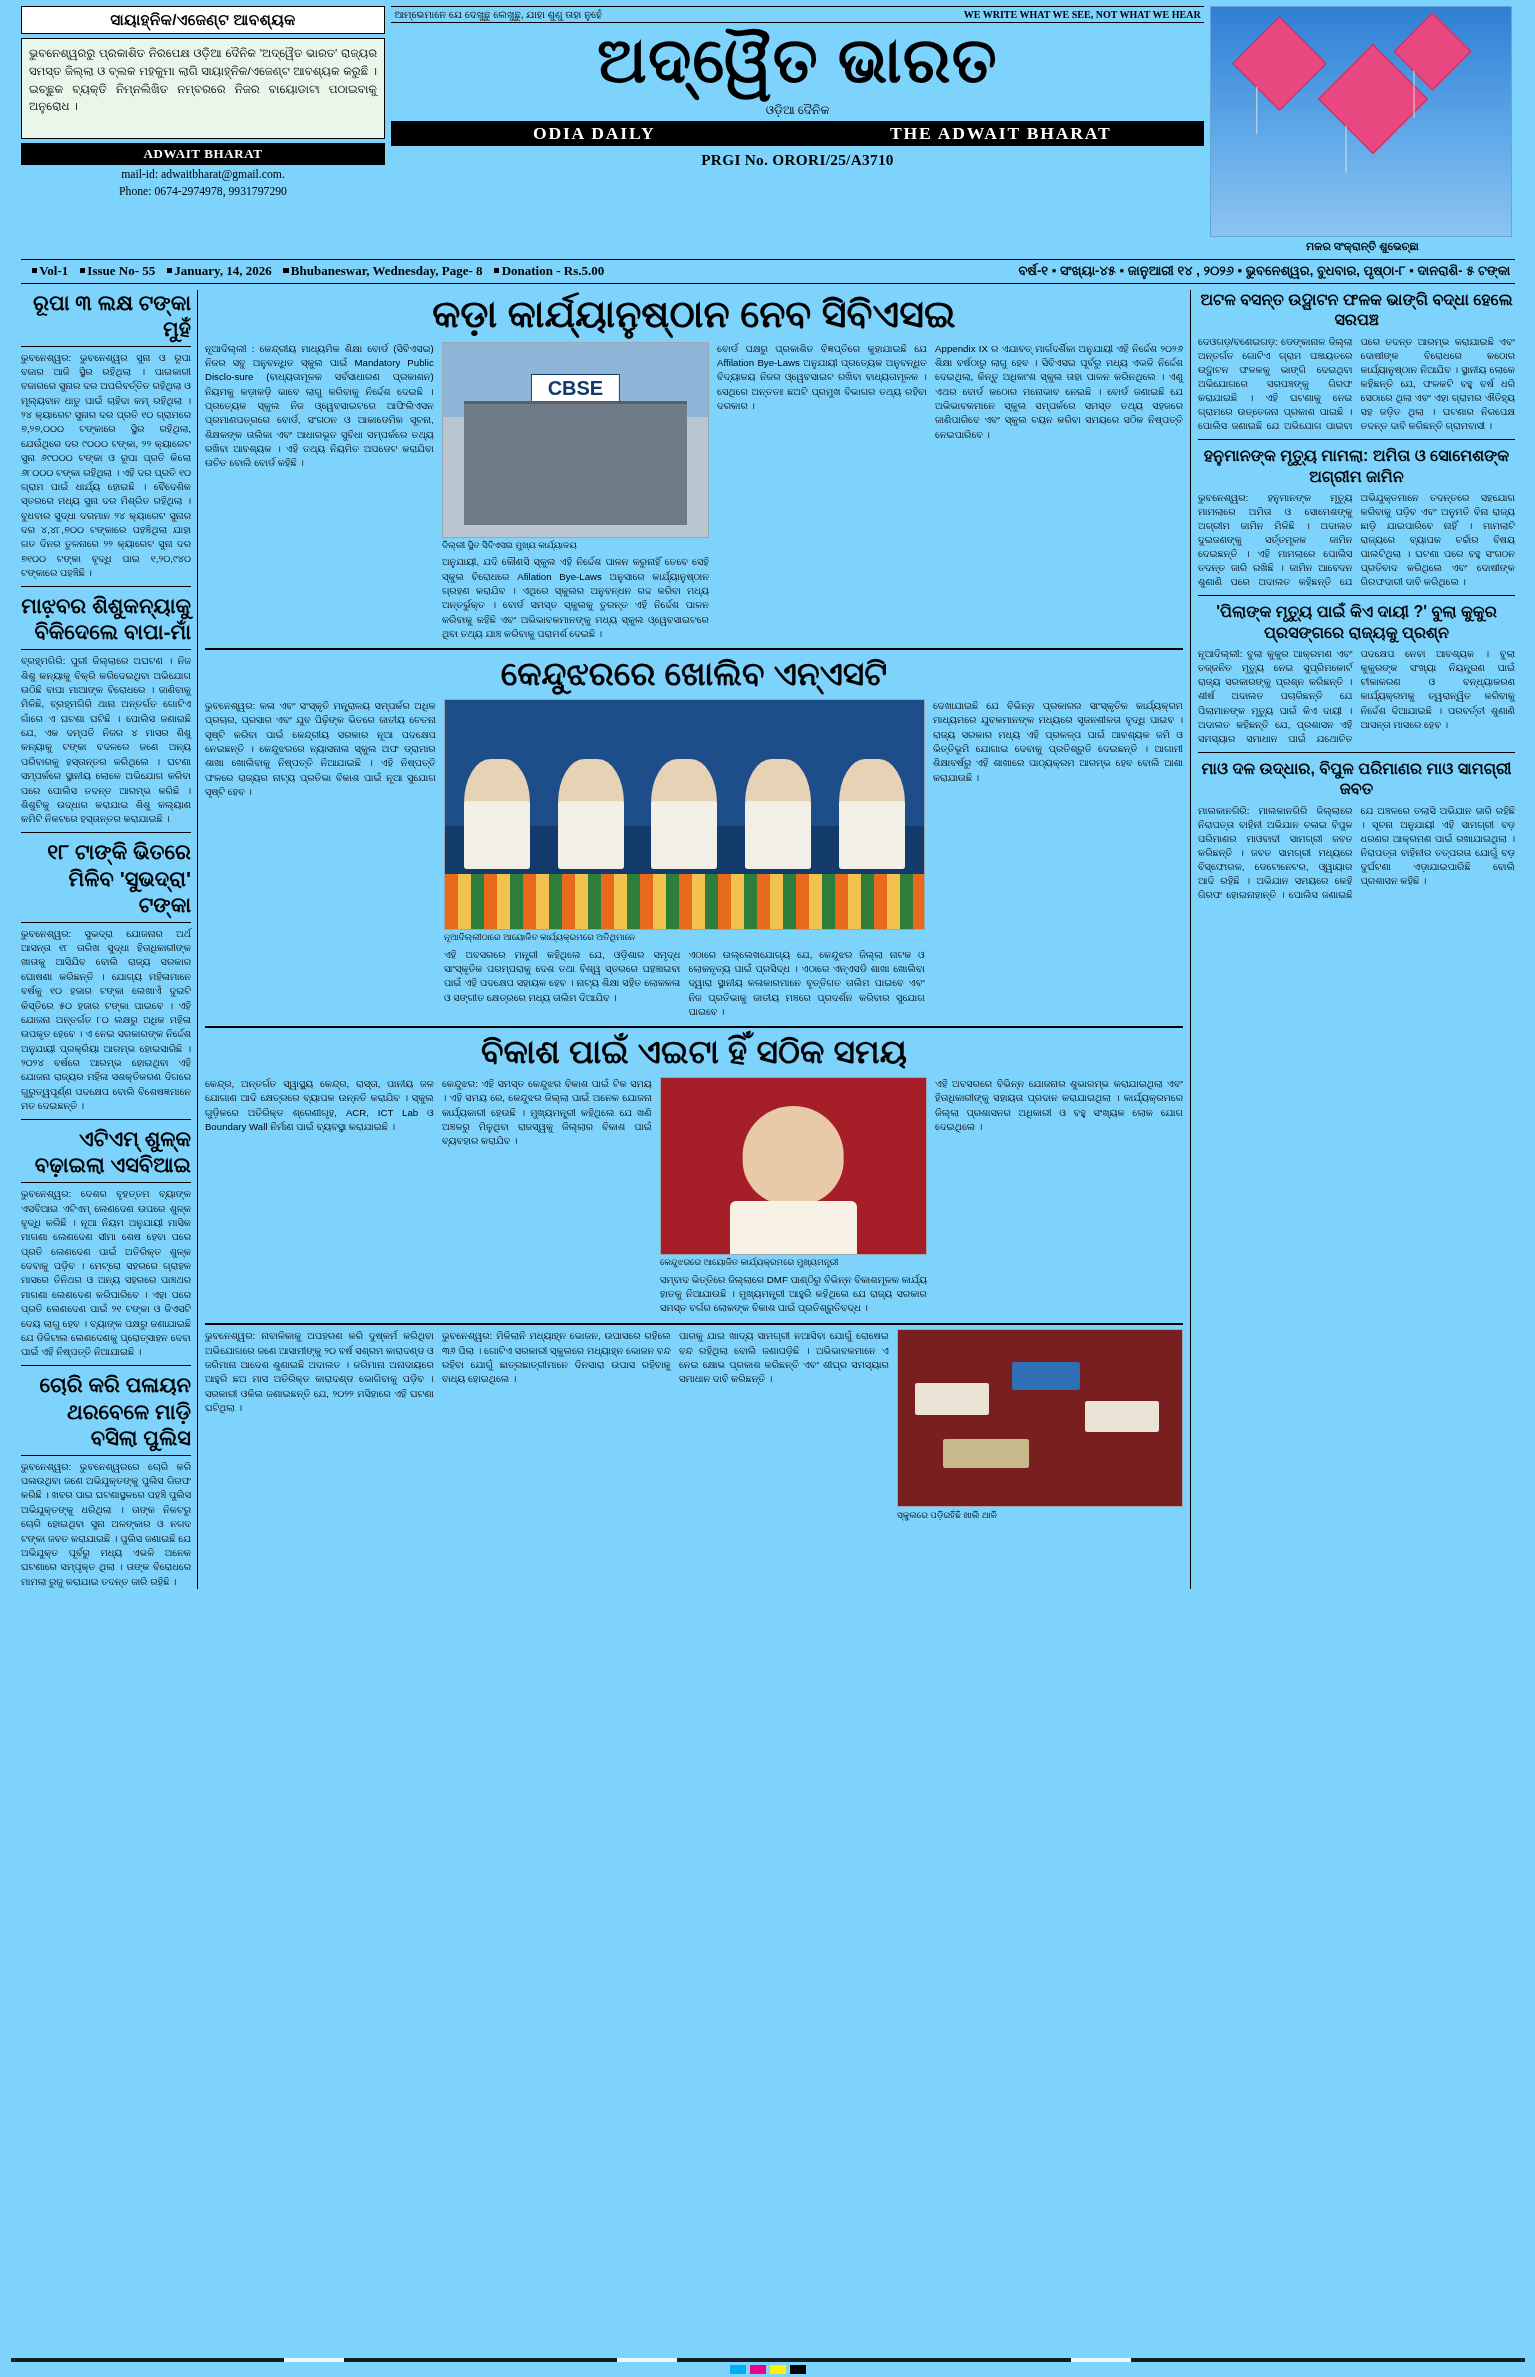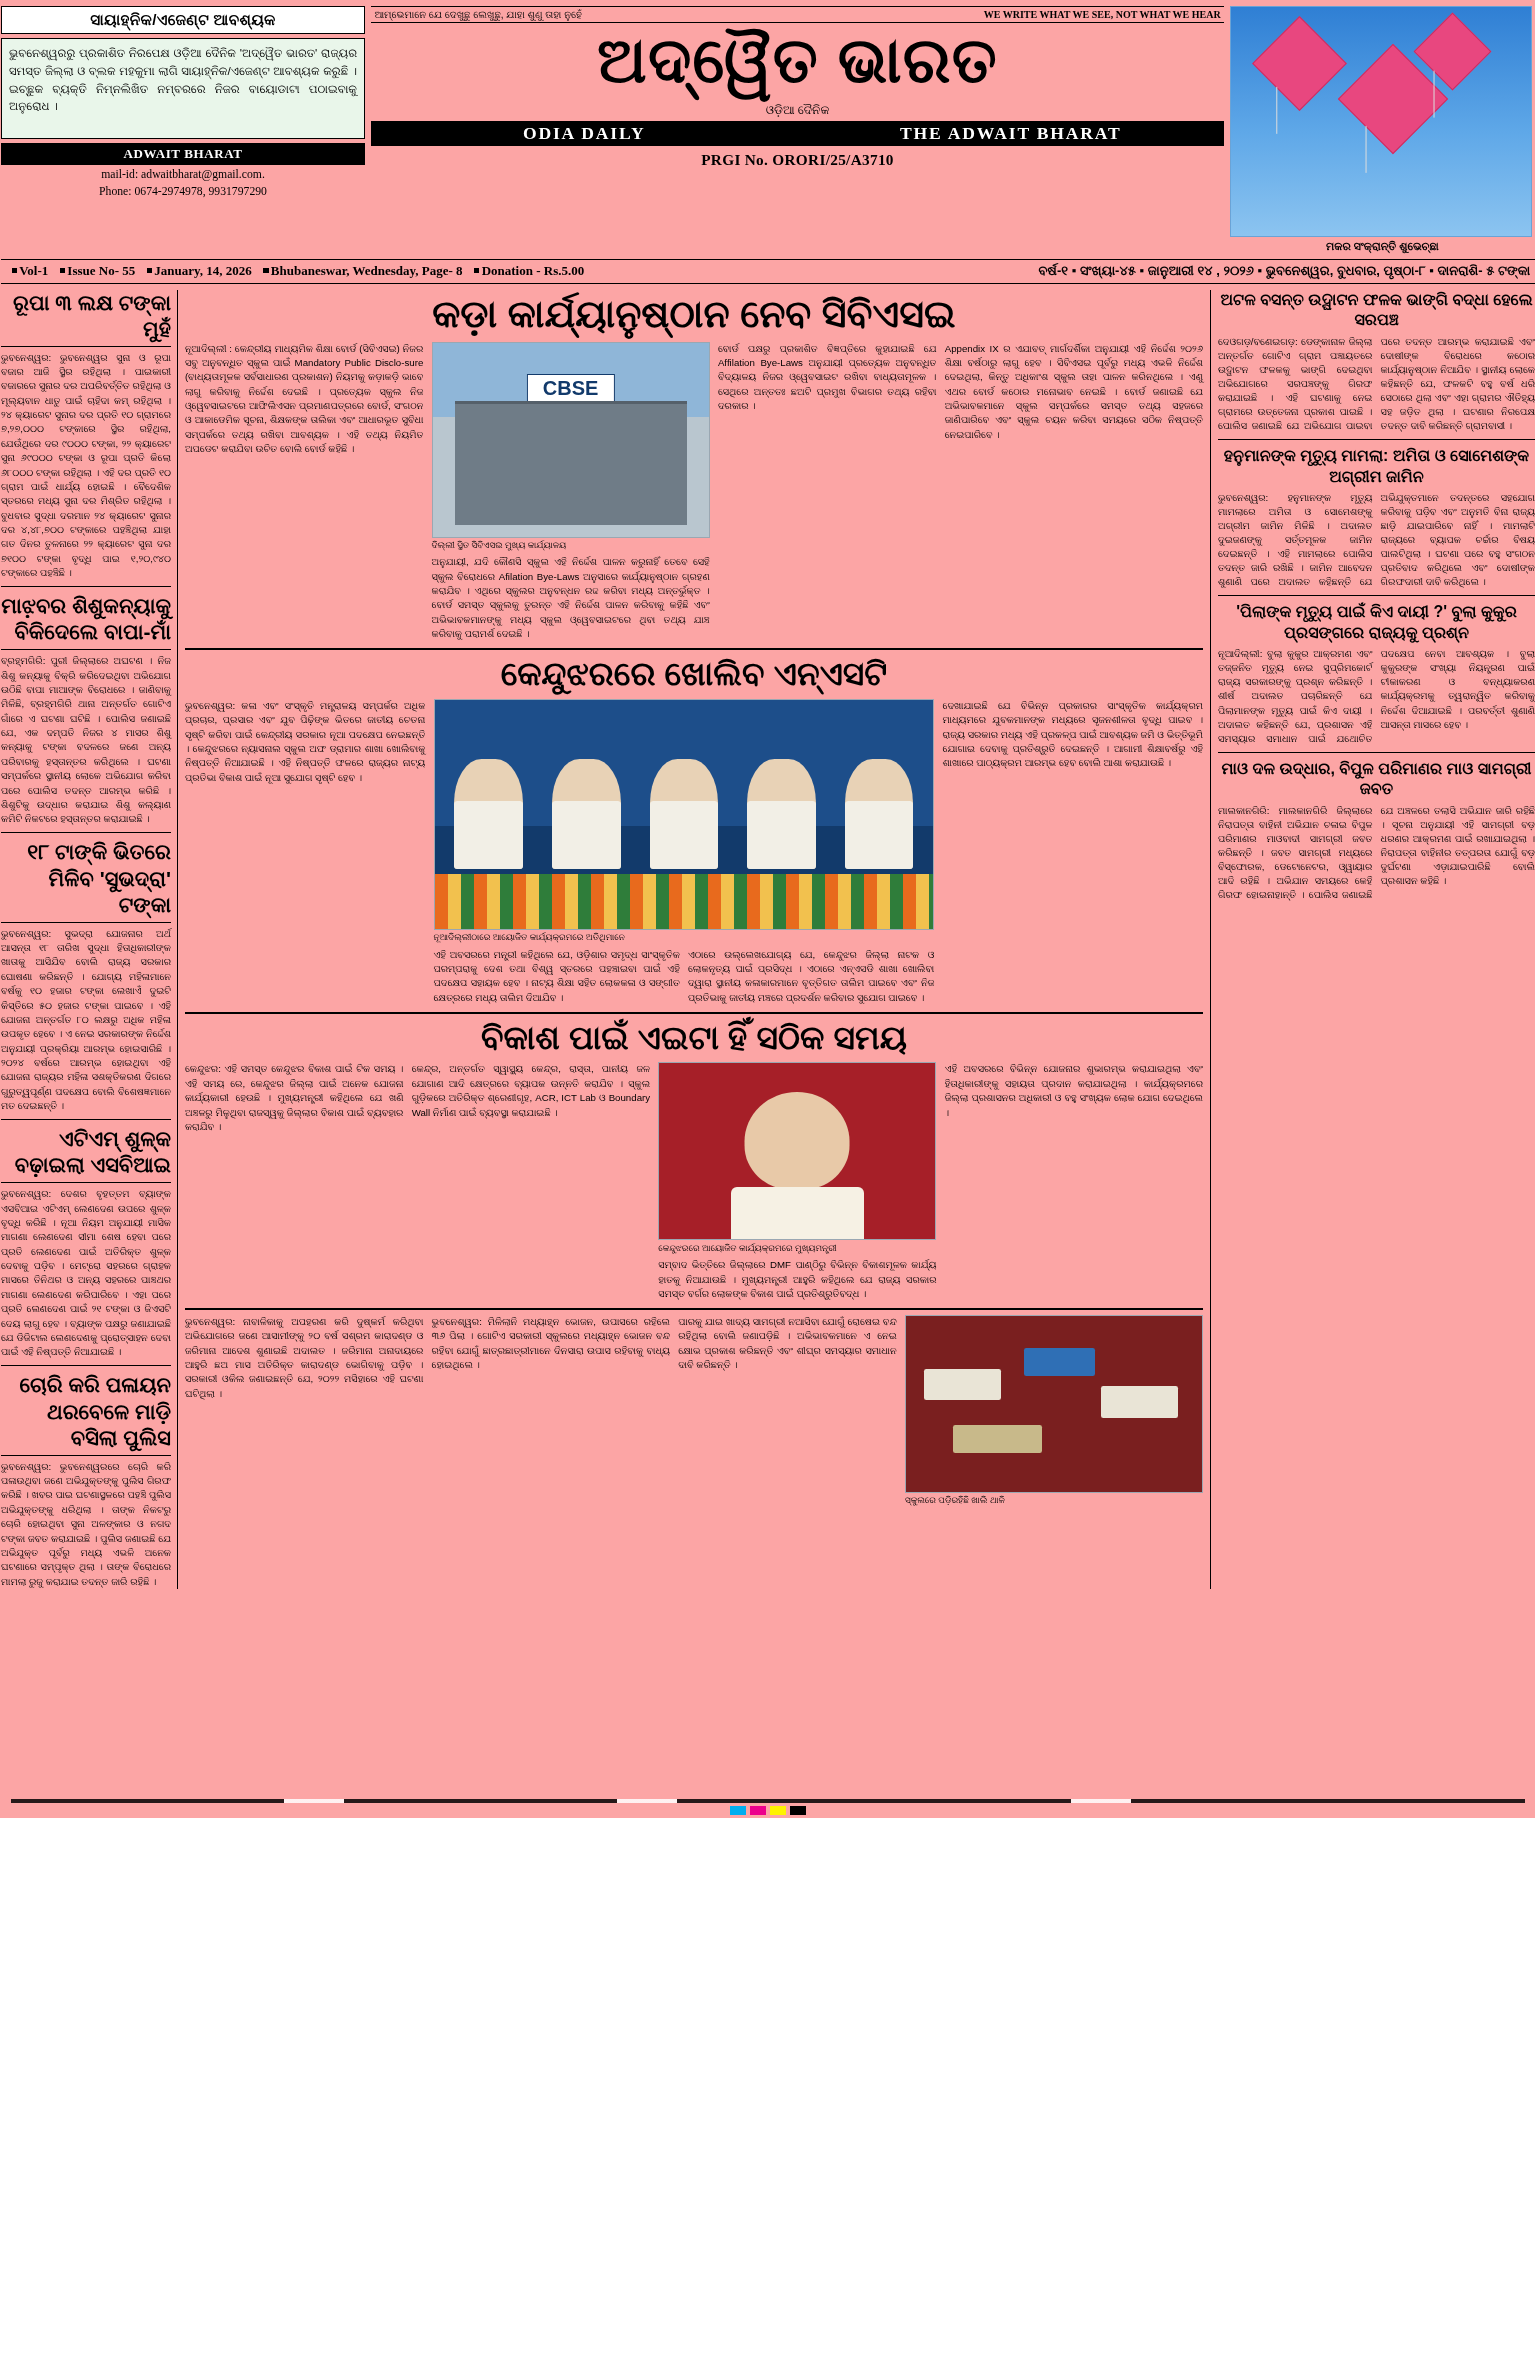--- a/index.html
+++ b/index.html
@@ -1,17 +1,17 @@
 <!DOCTYPE html>
 <html style="font-size:9.4px"><head>
 <meta charset="utf-8">
 <style>
   html,body{margin:0;padding:0;background:#ffffff;}
   body{width:1536px;font-family:"Liberation Serif",serif;color:#000;}
-  .page{width:1536px;height:1818px;position:relative;background:#fca5a5;box-sizing:border-box;padding:0 1px;}
+  .page{width:1536px;height:2377px;position:relative;background:#7dd3fc;box-sizing:border-box;padding:0 21px;}
 
   
   .masthead{display:flex;align-items:stretch;border-bottom:0;padding-top:5.9px;}
   .mh-left{width:364px;flex:0 0 364px;}
   .mh-tagbox{border:1.2px solid #000;background:#fff;text-align:center;font-weight:bold;font-size:15.3px;padding:4.1px 0;letter-spacing:0.3px;}
   .mh-greenbox{border:1.2px solid #000;background:#e9f6ea;margin-top:3.5px;padding:5.9px 7px;font-size:11.7px;line-height:1.5;text-align:justify;min-height:88px;}
   .mh-blackbar{background:#000;color:#fff;text-align:center;font-weight:bold;font-size:13px;padding:2.9px 0;margin-top:3.5px;letter-spacing:0.6px;}
   .mh-contact{text-align:center;font-size:11.7px;line-height:1.45;padding-top:2.3px;}
   .mh-center{flex:1 1 auto;text-align:center;padding:0 5.9px;position:relative;}
   .mh-topline{border:0.6px solid #000;border-left:0;border-right:0;font-size:10px;padding:1.8px 3.5px;display:flex;justify-content:space-between;align-items:center;font-weight:bold;}
@@ -203,22 +203,22 @@
           </div>
           <div style="width:26%;" class="body-s odia">ଦେଖାଯାଇଛି ଯେ ବିଭିନ୍ନ ପ୍ରକାରର ସାଂସ୍କୃତିକ କାର୍ଯ୍ୟକ୍ରମ ମାଧ୍ୟମରେ ଯୁବକମାନଙ୍କ ମଧ୍ୟରେ ସୃଜନଶୀଳତା ବୃଦ୍ଧି ପାଇବ । ରାଜ୍ୟ ସରକାର ମଧ୍ୟ ଏହି ପ୍ରକଳ୍ପ ପାଇଁ ଆବଶ୍ୟକ ଜମି ଓ ଭିତ୍ତିଭୂମି ଯୋଗାଇ ଦେବାକୁ ପ୍ରତିଶ୍ରୁତି ଦେଇଛନ୍ତି । ଆଗାମୀ ଶିକ୍ଷାବର୍ଷରୁ ଏହି ଶାଖାରେ ପାଠ୍ୟକ୍ରମ ଆରମ୍ଭ ହେବ ବୋଲି ଆଶା କରାଯାଉଛି ।</div>
         </div>
       </div>
 
       <div class="sec-band"></div>
 
       <div>
         <div class="hl-mid odia">ବିକାଶ ପାଇଁ ଏଇଟା ହିଁ ସଠିକ ସମୟ</div>
         <div style="display:flex;gap:8.2px;">
+          <div style="width:24%;" class="body-s odia">କେନ୍ଦ୍ର, ଅନ୍ତର୍ଗତ ସ୍ୱାସ୍ଥ୍ୟ କେନ୍ଦ୍ର, ରାସ୍ତା, ପାନୀୟ ଜଳ ଯୋଗାଣ ଆଦି କ୍ଷେତ୍ରରେ ବ୍ୟାପକ ଉନ୍ନତି କରାଯିବ । ସ୍କୁଲ ଗୁଡ଼ିକରେ ଅତିରିକ୍ତ ଶ୍ରେଣୀଗୃହ, ACR, ICT Lab ଓ Boundary Wall ନିର୍ମାଣ ପାଇଁ ବ୍ୟବସ୍ଥା କରାଯାଇଛି ।</div>
           <div style="width:22%;" class="body-s odia">କେନ୍ଦୁଝର: ଏହି ସମସ୍ତ କେନ୍ଦୁଝର ବିକାଶ ପାଇଁ ଟିକ ସମୟ । ଏହି ସମୟ ରେ, କେନ୍ଦୁଝର ଜିଲ୍ଲା ପାଇଁ ଅନେକ ଯୋଜନା କାର୍ଯ୍ୟକାରୀ ହେଉଛି । ମୁଖ୍ୟମନ୍ତ୍ରୀ କହିଥିଲେ ଯେ ଖଣି ଅଞ୍ଚଳରୁ ମିଳୁଥିବା ରାଜସ୍ୱକୁ ଜିଲ୍ଲାର ବିକାଶ ପାଇଁ ବ୍ୟବହାର କରାଯିବ ।</div>
-          <div style="width:24%;" class="body-s odia">କେନ୍ଦ୍ର, ଅନ୍ତର୍ଗତ ସ୍ୱାସ୍ଥ୍ୟ କେନ୍ଦ୍ର, ରାସ୍ତା, ପାନୀୟ ଜଳ ଯୋଗାଣ ଆଦି କ୍ଷେତ୍ରରେ ବ୍ୟାପକ ଉନ୍ନତି କରାଯିବ । ସ୍କୁଲ ଗୁଡ଼ିକରେ ଅତିରିକ୍ତ ଶ୍ରେଣୀଗୃହ, ACR, ICT Lab ଓ Boundary Wall ନିର୍ମାଣ ପାଇଁ ବ୍ୟବସ୍ଥା କରାଯାଇଛି ।</div>
           <div style="width:28%;">
             <div class="photo cm-photo">
               <div class="head"></div>
                 <div class="body"></div>
             </div>
             <div class="cap odia">କେନ୍ଦୁଝରରେ ଆୟୋଜିତ କାର୍ଯ୍ୟକ୍ରମରେ ମୁଖ୍ୟମନ୍ତ୍ରୀ</div>
             <div class="body-s odia" style="margin-top:3.5px;">ସମ୍ବାଦ ଭିତ୍ତିରେ ଜିଲ୍ଲାରେ DMF ପାଣ୍ଠିରୁ ବିଭିନ୍ନ ବିକାଶମୂଳକ କାର୍ଯ୍ୟ ହାତକୁ ନିଆଯାଉଛି । ମୁଖ୍ୟମନ୍ତ୍ରୀ ଆହୁରି କହିଥିଲେ ଯେ ରାଜ୍ୟ ସରକାର ସମସ୍ତ ବର୍ଗର ଲୋକଙ୍କ ବିକାଶ ପାଇଁ ପ୍ରତିଶ୍ରୁତିବଦ୍ଧ ।</div>
           </div>
           <div style="width:26%;" class="body-s odia">ଏହି ଅବସରରେ ବିଭିନ୍ନ ଯୋଜନାର ଶୁଭାରମ୍ଭ କରାଯାଇଥିଲା ଏବଂ ହିତାଧିକାରୀଙ୍କୁ ସହାୟତା ପ୍ରଦାନ କରାଯାଇଥିଲା । କାର୍ଯ୍ୟକ୍ରମରେ ଜିଲ୍ଲା ପ୍ରଶାସନର ଅଧିକାରୀ ଓ ବହୁ ସଂଖ୍ୟକ ଲୋକ ଯୋଗ ଦେଇଥିଲେ ।</div>
         </div>

